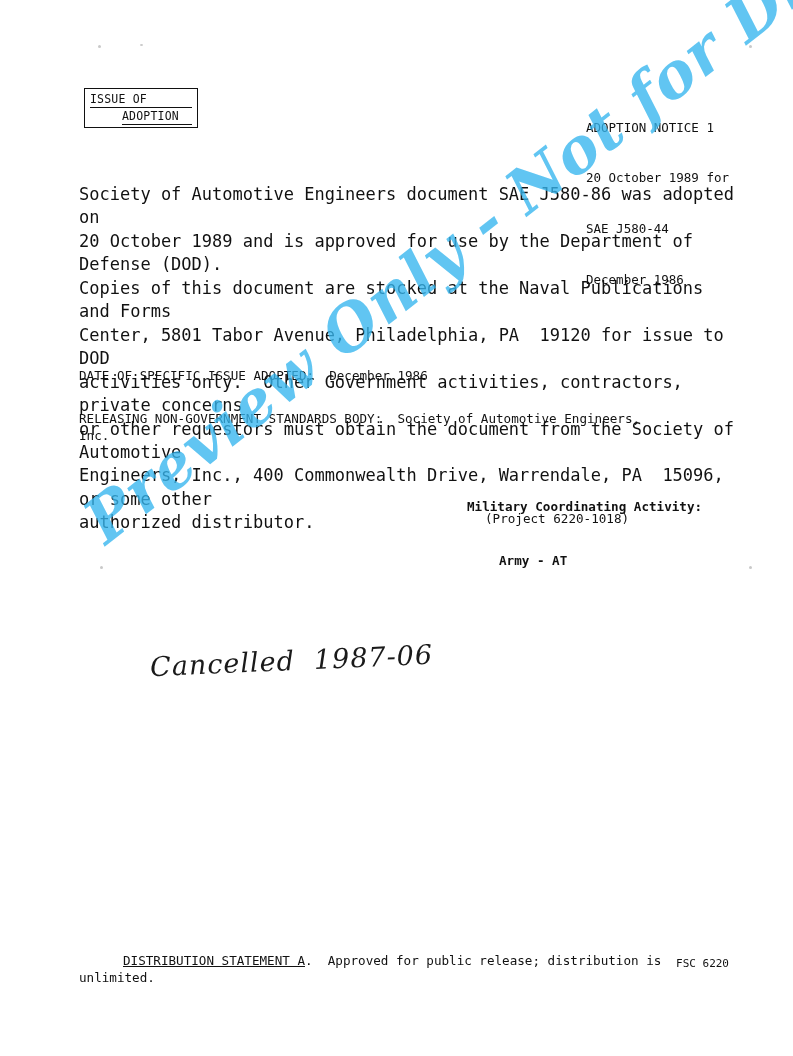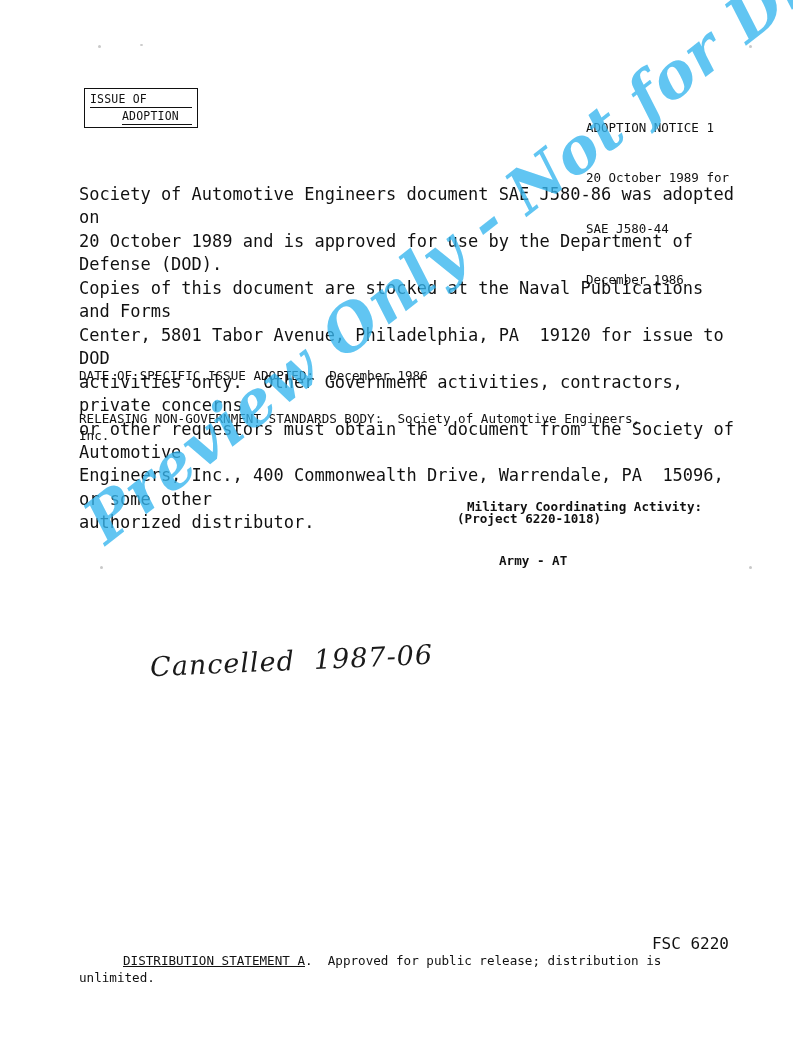--- a/index.html
+++ b/index.html
@@ -81,47 +81,46 @@
     position: absolute;
     left: 467px;
     top: 461px;
     font-size: 12.6px;
     line-height: 1.45;
     white-space: pre;
     font-weight: bold;
   }
   #project-line {
     position: absolute;
-    left: 457px;
+    left: 485px;
     top: 511px;
     font-size: 12.6px;
     white-space: pre;
-    font-weight: bold;
   }
 
   
   #cancelled-stamp {
     position: absolute;
     left: 150px;
     top: 645px;
     font-family: "DejaVu Serif", "Liberation Serif", serif;
     font-style: italic;
     font-size: 27px;
     color: #1a1a1a;
     letter-spacing: 1px;
     transform: rotate(-2.5deg);
     white-space: pre;
   }
 
   
   #fsc-code {
     position: absolute;
     right: 64px;
-    top: 934px;
-    font-size: 16px;
+    top: 957px;
+    font-size: 11px;
     white-space: pre;
   }
 
   
   #distribution {
     position: absolute;
     left: 79px;
     top: 952px;
     width: 660px;
     font-size: 12.6px;

